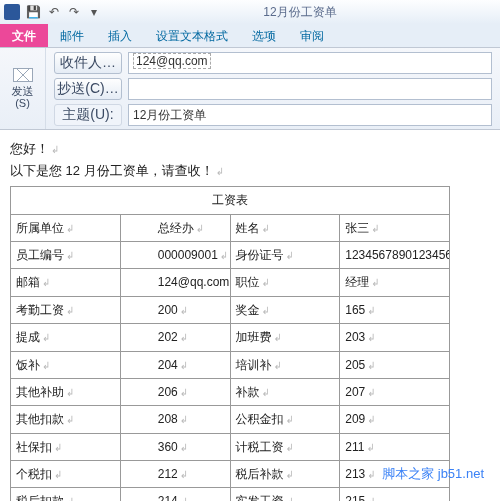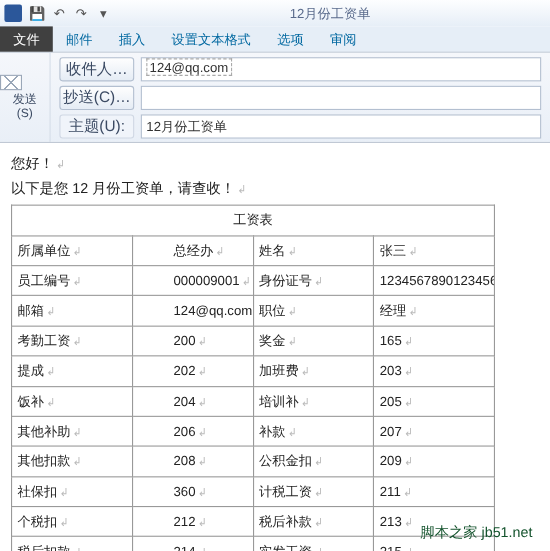--- a/index.html
+++ b/index.html
@@ -3,41 +3,41 @@
 <meta charset="utf-8">
 <style>
 * { margin: 0; padding: 0; box-sizing: border-box; font-family: "Microsoft YaHei", SimSun, sans-serif; }
 body { width: 500px; height: 501px; background: #fff; overflow: hidden; font-size: 12px; }
 .titlebar { height: 24px; background: linear-gradient(#fdfeff,#e6eef7); display: flex; align-items: center; padding: 0 4px; }
 .win-ico { width: 16px; height: 16px; background: #2b579a; border-radius: 2px; margin-right: 4px; display: inline-block; }
 .qat-btn { width: 16px; height: 16px; margin: 0 2px; display: inline-flex; align-items: center; justify-content: center; color: #555; cursor: pointer; }
 .win-title { flex: 1; text-align: center; color: #5a6b8c; font-size: 12px; }
 .ribbon-tabs { height: 24px; background: #e6eef7; display: flex; border-bottom: 1px solid #c0c8d4; }
 .tab { padding: 4px 12px; color: #0369a1; cursor: pointer; }
-.tab.active { background: #404040; color: #fff; }
+.tab.active { background: #ec4899; color: #fff; font-weight: bold; }
 .ribbon-body { height: 82px; background: linear-gradient(#f5f7fb,#e9eff7); border-bottom: 1px solid #c0c8d4; display: flex; }
-.send-group { width: 46px; display: flex; flex-direction: column; justify-content: center; border-right: 1px solid #d5dde8; }
+.send-group { width: 46px; display: flex; flex-direction: column; align-items: center; justify-content: center; border-right: 1px solid #d5dde8; }
 .send-ico { width: 20px; height: 14px; border: 1px solid #9aa7b8; background: #fff; position: relative; }
 .send-ico::after { content: ""; position: absolute; top: 0; left: 0; right: 0; bottom: 0; background: linear-gradient(135deg, transparent 48%, #9aa7b8 48%, #9aa7b8 52%, transparent 52%), linear-gradient(45deg, transparent 48%, #9aa7b8 48%, #9aa7b8 52%, transparent 52%); }
 .send-label { font-size: 11px; color: #3b4a63; margin-top: 3px; text-align: center; line-height: 12px; }
 .fields { flex: 1; padding: 4px 8px; display: flex; flex-direction: column; gap: 4px; }
 .field-row { display: flex; align-items: center; height: 22px; }
 .field-btn { width: 68px; height: 22px; background: linear-gradient(#fefefe,#e5ecf5); border: 1px solid #b3bfd0; border-radius: 3px; font-size: 14px; color: #3b4a63; display: flex; align-items: center; justify-content: center; cursor: pointer; }
 .field-input { flex: 1; height: 22px; margin-left: 6px; border: 1px solid #b3bfd0; background: #fff; padding: 0 4px; font-size: 12px; color: #333; }
 .subj-box { display: inline-block; border: 1px dashed #aaa; padding: 0 2px; font-size: 12px; color: #333; }
 .editor { padding: 8px 10px; font-size: 13px; color: #222; line-height: 1.7; }
 .mark { color: #bbb; font-size: 10px; padding-left: 2px; }
 table.pay { border-collapse: collapse; margin-top: 4px; table-layout: fixed; width: 440px; }
 table.pay td { border: 1px solid #999; padding: 3px 5px; font-size: 12px; color: #222; height: 22px; overflow: hidden; white-space: nowrap; }
 table.pay td.c0 { width: 70px; }
 table.pay td.c1 { width: 118px; padding-left: 37px; }
 table.pay td.c2 { width: 70px; }
 table.pay td.c3 { width: 170px; }
 .tbl-hdr td { text-align: center; }
-.watermark { position: absolute; right: 16px; bottom: 8px; color: #14532d; font-size: 13px; }
+.watermark { position: absolute; right: 16px; bottom: 18px; color: #3b82f6; font-size: 13px; }
 </style>
 </head>
 <body>
 
 <div class="titlebar">
   <span class="win-ico"></span>
   <span class="qat-btn">💾</span>
   <span class="qat-btn">↶</span>
   <span class="qat-btn">↷</span>
   <span class="qat-btn">▾</span>

